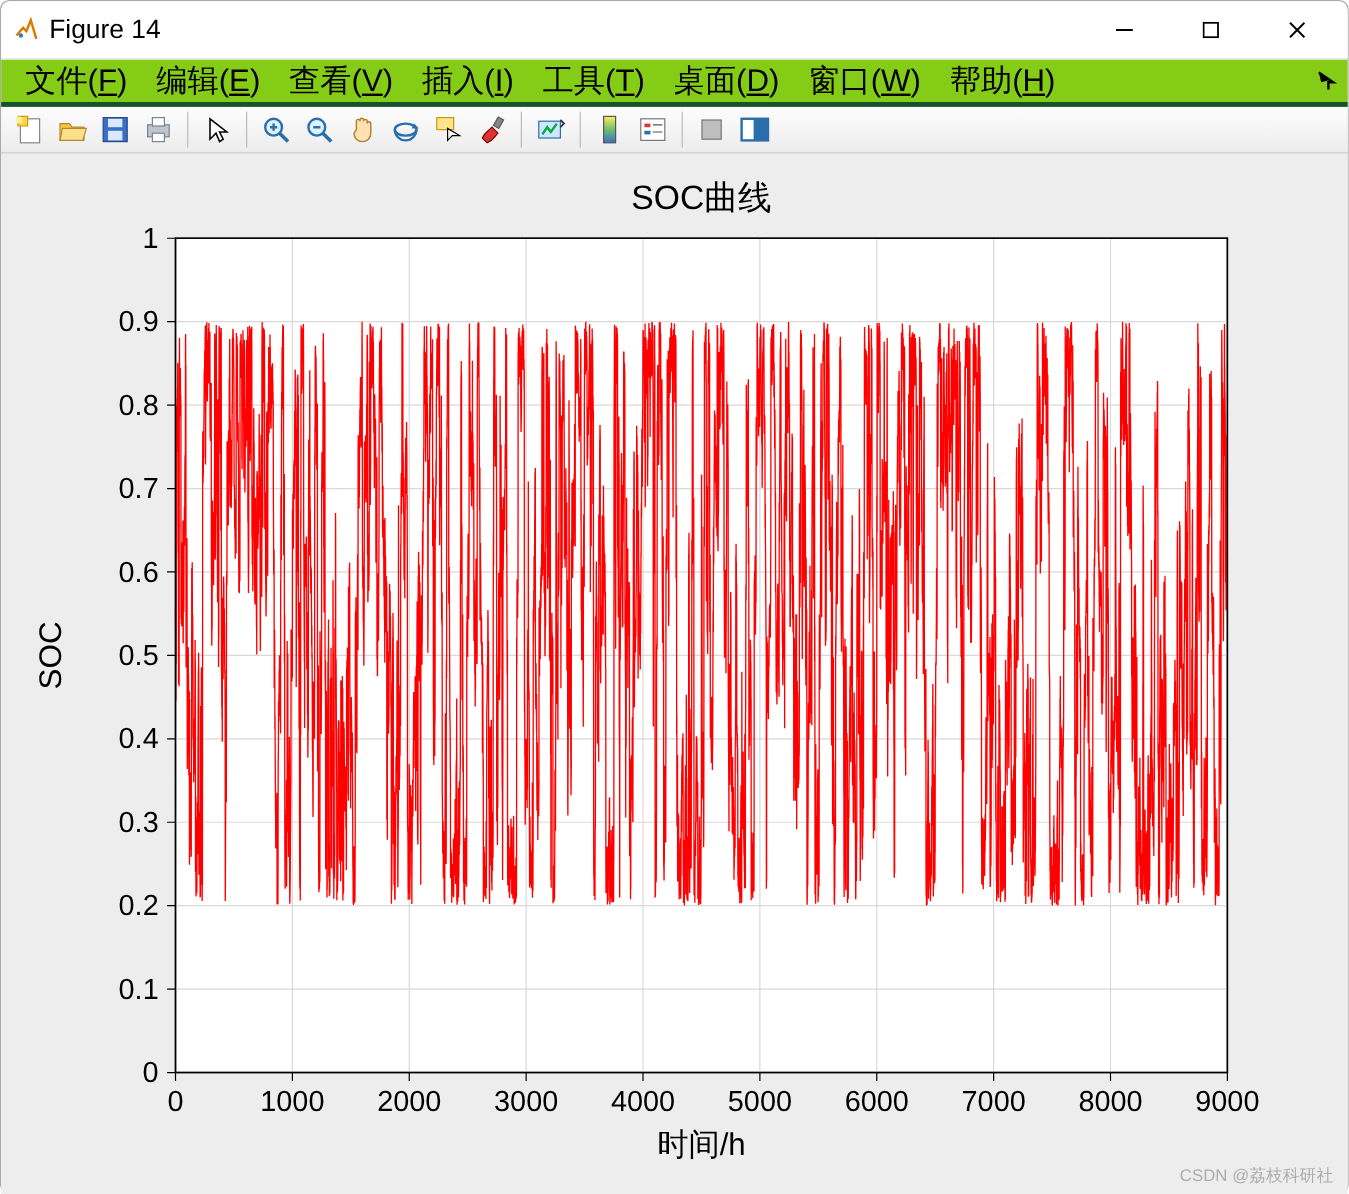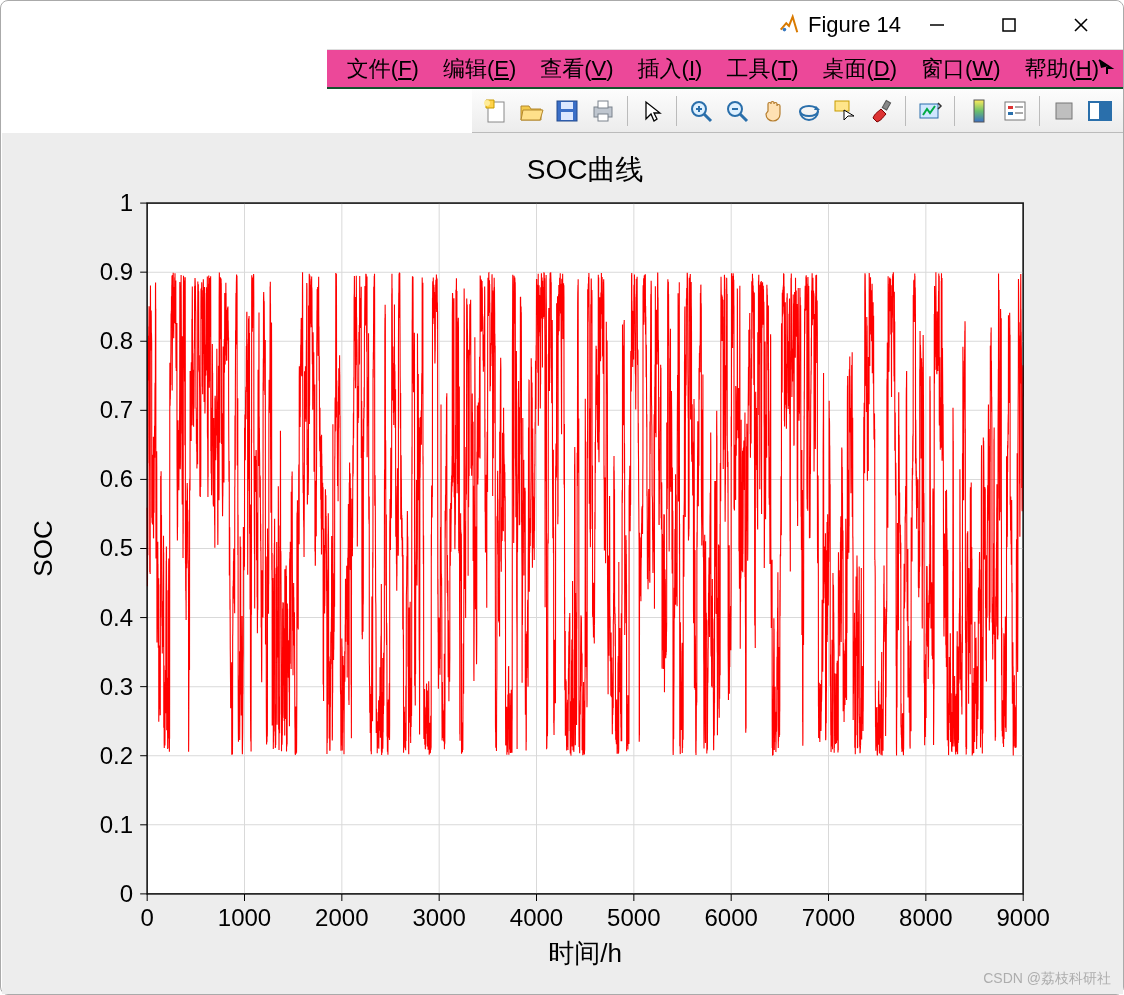--- a/index.html
+++ b/index.html
@@ -13,21 +13,20 @@
   }
   .window {
     width: 1124px;
     height: 995px;
     border: 1px solid #aaa;
     border-radius: 8px;
     display: flex;
     flex-direction: column;
     background: #fff;
     position: relative;
-    align-items: flex-end;
   }
   .titlebar {
     height: 48px;
     display: flex;
     align-items: center;
     padding: 0 6px 0 10px;
     border-top-left-radius: 8px;
     border-top-right-radius: 8px;
     background: #fff;
     font-size: 22px;
@@ -41,23 +40,23 @@
     width: 72px; height: 48px;
     display: flex; align-items: center; justify-content: center;
     cursor: default;
   }
   .menubar {
     height: 40px;
     display: flex;
     align-items: center;
     padding: 0 10px;
     border-top: 1px solid #ddd;
-    border-bottom: 2px solid #14532d;
-    font-size: 22px;
-    background: #ec4899;
+    border-bottom: 4px solid #14532d;
+    font-size: 26px;
+    background: #84cc16;
     position: relative;
   }
   .menu-item {
     padding: 2px 10px;
     margin-right: 4px;
     cursor: default;
   }
   .menu-item .accel { text-decoration: underline; }
   .menubar .dock-arrow {
     position: absolute; right: 8px; top: 50%; transform: translateY(-50%);

